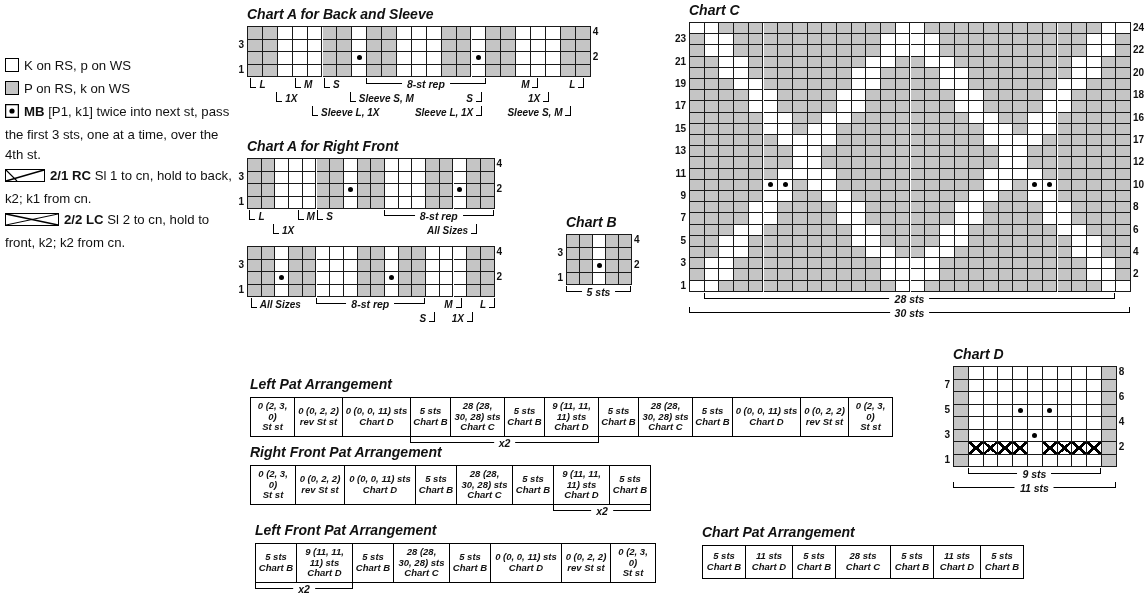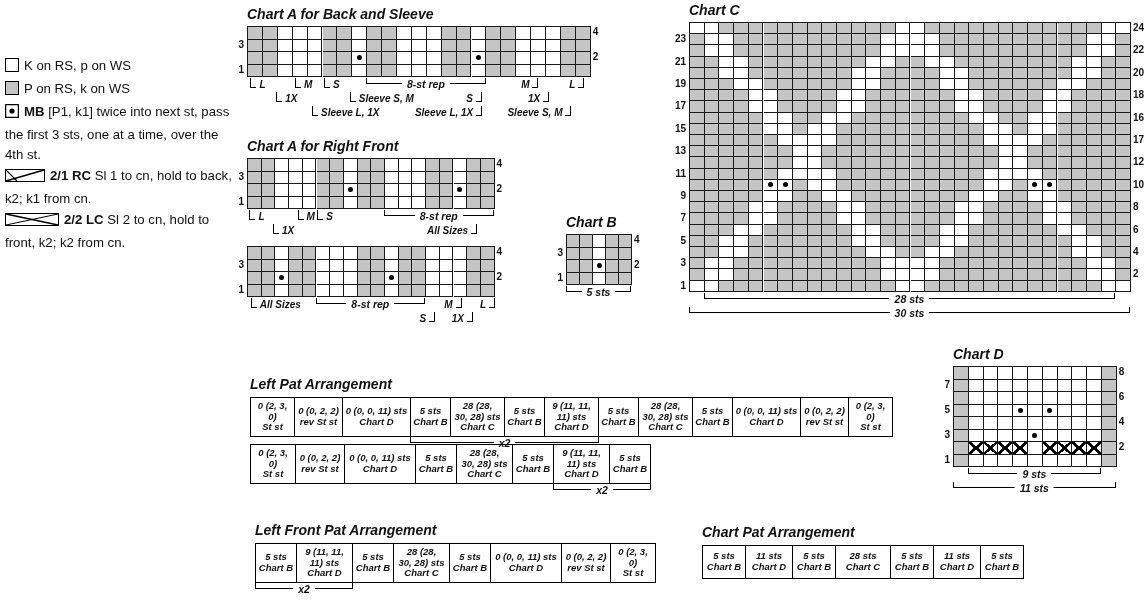--- a/index.html
+++ b/index.html
@@ -1315,20 +1315,21 @@
 rev St st</div>
         <div class="pcell" style="width: 45px;">0 (2, 3, 0)
 St st</div>
         <div class="cbrk" style="left: 160px; width: 189px; top: 100%;">
           <span>x2</span>
         </div>
       </div>
   </div>
 
   <div class="block" style="left:250px;top:444px;">
+    <div class="ttitle">Right Front Pat Arrangement</div>
     <div class="trow" data-table="right">
         <div class="pcell" style="width: 46px;">0 (2, 3, 0)
 St st</div>
         <div class="pcell" style="width: 50px;">0 (0, 2, 2)
 rev St st</div>
         <div class="pcell" style="width: 72px;">0 (0, 0, 11) sts
 Chart D</div>
         <div class="pcell" style="width: 42px;">5 sts
 Chart B</div>
         <div class="pcell" style="width: 57px;">28 (28,

